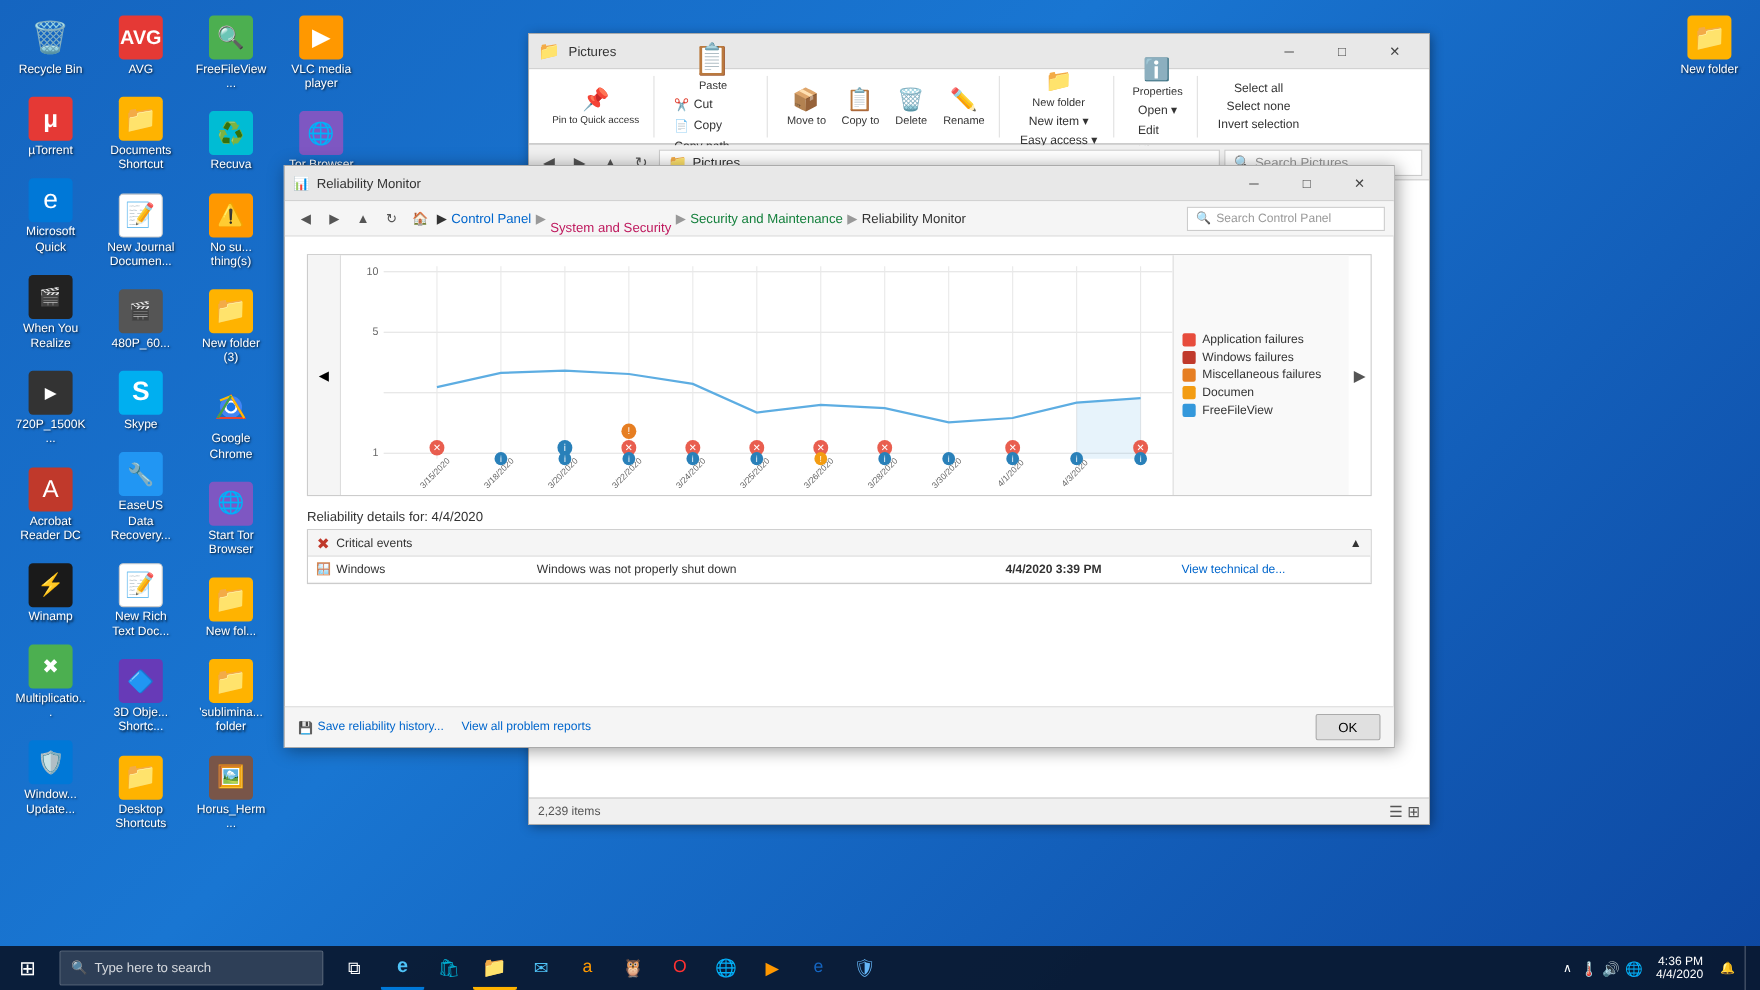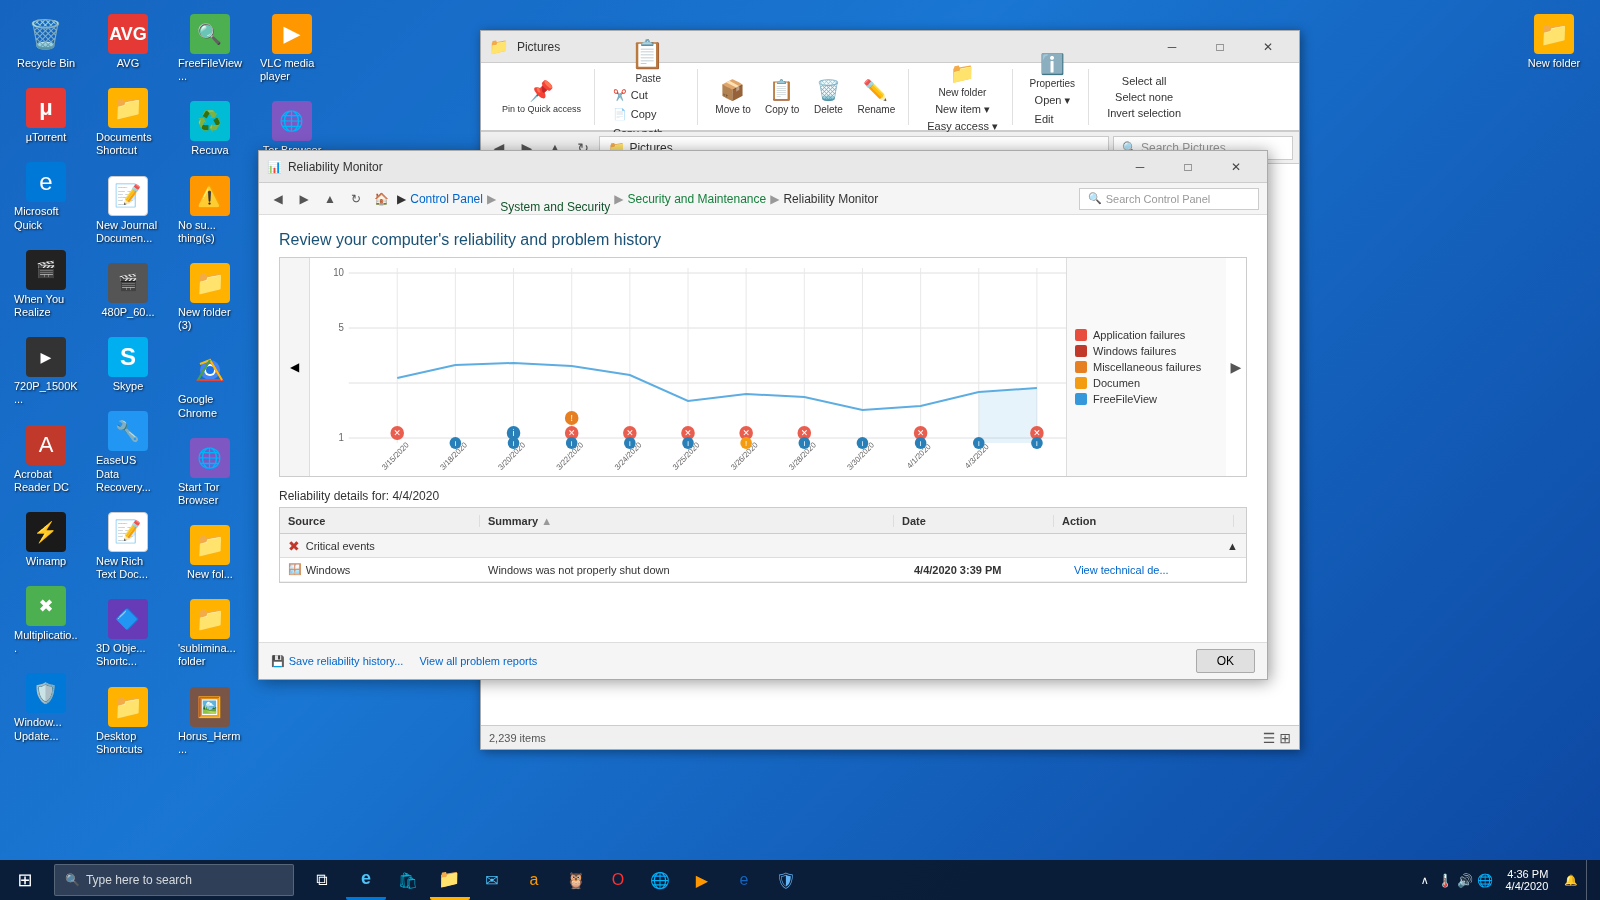--- a/index.html
+++ b/index.html
@@ -48,21 +48,21 @@
       display: flex;
       align-items: center;
       justify-content: center;
       font-size: 24px;
       border-radius: 4px;
       margin-bottom: 3px;
     }
     .icon-label {
       color: white;
       font-size: 11px;
-      text-align: left;
+      text-align: center;
       line-height: 1.2;
       text-shadow: 1px 1px 2px rgba(0,0,0,0.8);
       word-break: break-word;
     }
 
     
     .desktop-icons-right {
       position: absolute;
       top: 10px;
       right: 10px;
@@ -999,34 +999,33 @@
     <div class="rm-nav">
       <div class="rm-nav-btn">◀</div>
       <div class="rm-nav-btn">▶</div>
       <div class="rm-nav-btn">▲</div>
       <div class="rm-nav-btn">↻</div>
       <div class="rm-nav-btn">🏠</div>
       <div class="breadcrumb-path">
         <span>▶</span>
         <span style="color:#0066cc; cursor:pointer;">Control Panel</span>
         <span class="breadcrumb-sep">▶</span>
-        <span style="color:#14532d; cursor:pointer;margin-top:16px;">System and Security</span>
+        <span style="color:#be185d; cursor:pointer;margin-top:16px;">System and Security</span>
         <span class="breadcrumb-sep">▶</span>
         <span style="color:#15803d; cursor:pointer;">Security and Maintenance</span>
         <span class="breadcrumb-sep">▶</span>
         <span style="color:#333;">Reliability Monitor</span>
       </div>
       <div class="rm-search">
         <span>🔍</span>
         <span style="color:#999;">Search Control Panel</span>
       </div>
     </div>
 
     <div class="rm-body">
-      <h2 class="rm-heading">Review your computer's reliability and problem history</h2>
 
 
       <div class="chart-container" style="height:220px;">
         <div class="chart-left">
           <span>◀</span>
         </div>
         <div class="chart-main" style="position:relative; overflow:hidden;">
 
           <svg width="100%" height="220" viewBox="0 0 780 220" preserveAspectRatio="none">
 
@@ -1136,30 +1135,20 @@
             <div class="legend-dot" style="background:#3498db;"></div>
             <span>FreeFileView</span>
           </div>
         </div>
         <div class="chart-nav-right">▶</div>
       </div>
 
       <div style="font-size:12px; color:#333; margin-bottom:4px;">Reliability details for: 4/4/2020</div>
       <div class="details-section">
 
-        <div class="details-header-row">
-          <div class="details-col" style="width:200px; flex-shrink:0;">Source</div>
-          <div class="details-col" style="flex:1;">
-            <span>Summary</span>
-            <span style="color:#999;">▲</span>
-          </div>
-          <div class="details-col" style="width:160px; flex-shrink:0;">Date</div>
-          <div class="details-col" style="width:180px; flex-shrink:0;">Action</div>
-          <div style="width:12px; flex-shrink:0;"></div>
-        </div>
 
         <div class="details-body">
 
           <div class="details-section-header">
             <span class="status-red">✖</span>
             <span>Critical events</span>
             <span style="margin-left:auto; cursor:pointer;">▲</span>
           </div>
 
           <div class="details-row">

